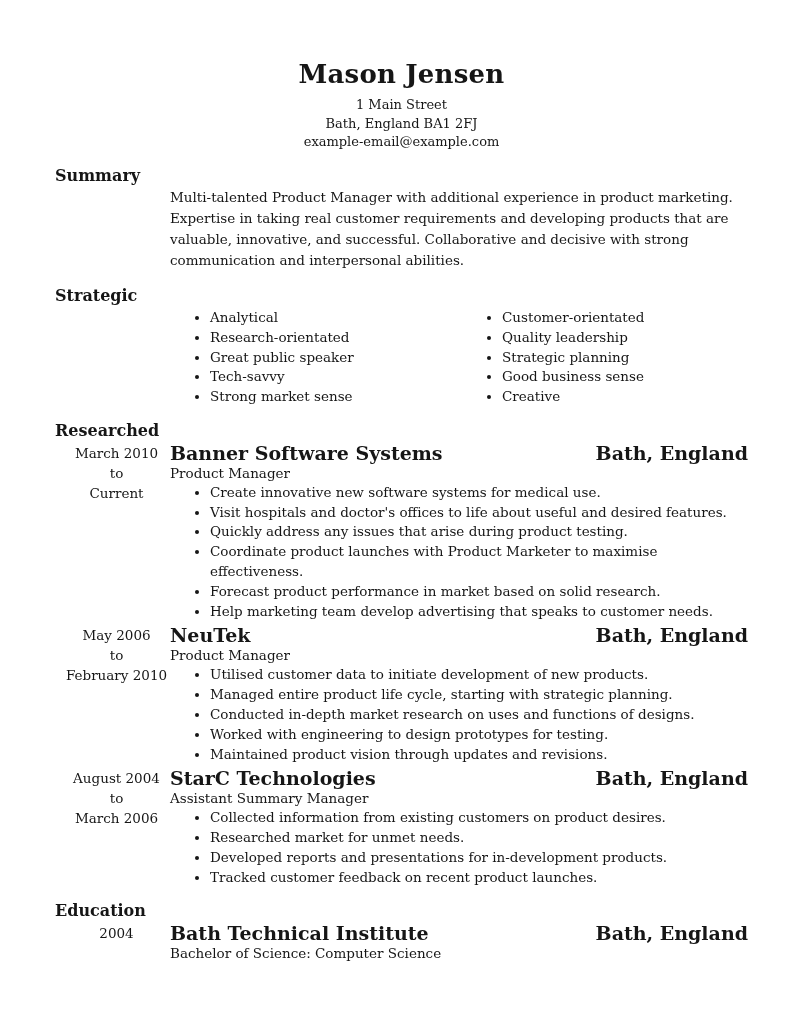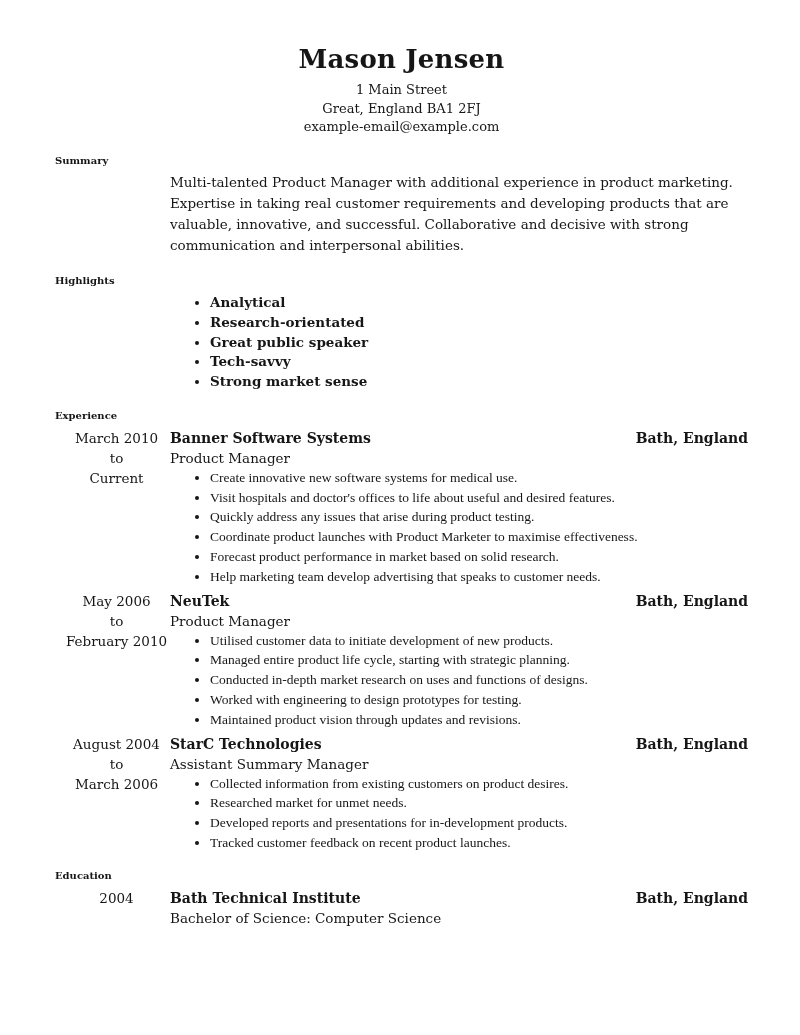--- a/index.html
+++ b/index.html
@@ -11,57 +11,56 @@
   body {
     width: 800px;
     height: 1035px;
     font-family: "DejaVu Serif", "Liberation Serif", serif;
     color: #161616;
     overflow: hidden;
   }
   .page {
     width: 800px;
     height: 752px;
-    padding: 44px 52px 20px 55px;
+    padding: 59px 52px 20px 55px;
   }
   
   .header {
     text-align: center;
     margin-bottom: 14px;
   }
   .name {
     font-size: 26px;
     font-weight: bold;
     margin: 0 0 7px 0;
     letter-spacing: 0.2px;
   }
   .contact-line {
     font-size: 13px;
     line-height: 18.5px;
   }
   
   .section-heading {
-    font-size: 10px;
+    font-size: 16px;
     font-weight: bold;
     margin: 0;
     line-height: 19px;
   }
   .summary-section { margin-top: 6px; }
   .summary-text {
     margin: 2px 0 0 115px;
     max-width: 588px;
     font-size: 13.5px;
     line-height: 21.2px;
   }
   .highlights-section { margin-top: 15px; }
   .highlights-cols {
     display: flex;
     margin-left: 115px;
     margin-top: 3px;
-    font-weight: bold;
   }
   .hl-col { 
     margin: 0;
     padding-left: 40px;
     list-style: disc;
   }
   .hl-col-1 { width: 292px; }
   .hl-col li {
     font-size: 13.5px;
     line-height: 19.7px;
@@ -78,73 +77,79 @@
     text-align: center;
     font-size: 13.5px;
     line-height: 20px;
     padding-top: 1px;
     margin-left: 8px;
   }
   .entry-content { padding-top: 1px; }
   .company-row {
     display: flex;
     justify-content: space-between;
-    font-size: 14px;
+    font-size: 19px;
     line-height: 20px;
   }
   .company { font-weight: bold; }
   .location { font-weight: bold; }
   .entry-title {
     font-weight: normal;
     font-size: 13.5px;
     line-height: 20px;
   }
   .entry-bullets {
     margin: 0;
     padding-left: 40px;
     list-style: disc;
   }
   .entry-bullets li {
     font-size: 13.5px;
     line-height: 19.8px;
-    font-family: Liberation Serif, serif;
   }
 </style>
 </head>
 <body>
 
 <div class="page">
 
   <header class="header">
     <h1 class="name">Mason Jensen</h1>
     <div class="contact-line">1 Main Street</div>
-    <div class="contact-line">Great, England BA1 2FJ</div>
+    <div class="contact-line">Bath, England BA1 2FJ</div>
     <div class="contact-line">example-email@example.com</div>
   </header>
 
   <section class="summary-section">
     <h2 class="section-heading">Summary</h2>
     <p class="summary-text">Multi-talented Product Manager with additional experience in product marketing. Expertise in taking real customer requirements and developing products that are valuable, innovative, and successful. Collaborative and decisive with strong communication and interpersonal abilities.</p>
   </section>
 
   <section class="highlights-section">
-    <h2 class="section-heading">Highlights</h2>
+    <h2 class="section-heading">Strategic</h2>
     <div class="highlights-cols">
       <ul class="hl-col hl-col-1">
         <li>Analytical</li>
         <li>Research-orientated</li>
         <li>Great public speaker</li>
         <li>Tech-savvy</li>
         <li>Strong market sense</li>
       </ul>
+      <ul class="hl-col hl-col-2">
+        <li>Customer-orientated</li>
+        <li>Quality leadership</li>
+        <li>Strategic planning</li>
+        <li>Good business sense</li>
+        <li>Creative</li>
+      </ul>
     </div>
   </section>
 
   <section class="experience-section">
-    <h2 class="section-heading">Experience</h2>
+    <h2 class="section-heading">Researched</h2>
 
     <div class="entry">
       <div class="date-col">
         <div>March 2010</div>
         <div>to</div>
         <div>Current</div>
       </div>
       <div class="entry-content">
         <div class="company-row">
           <span class="company">Banner Software Systems</span>

